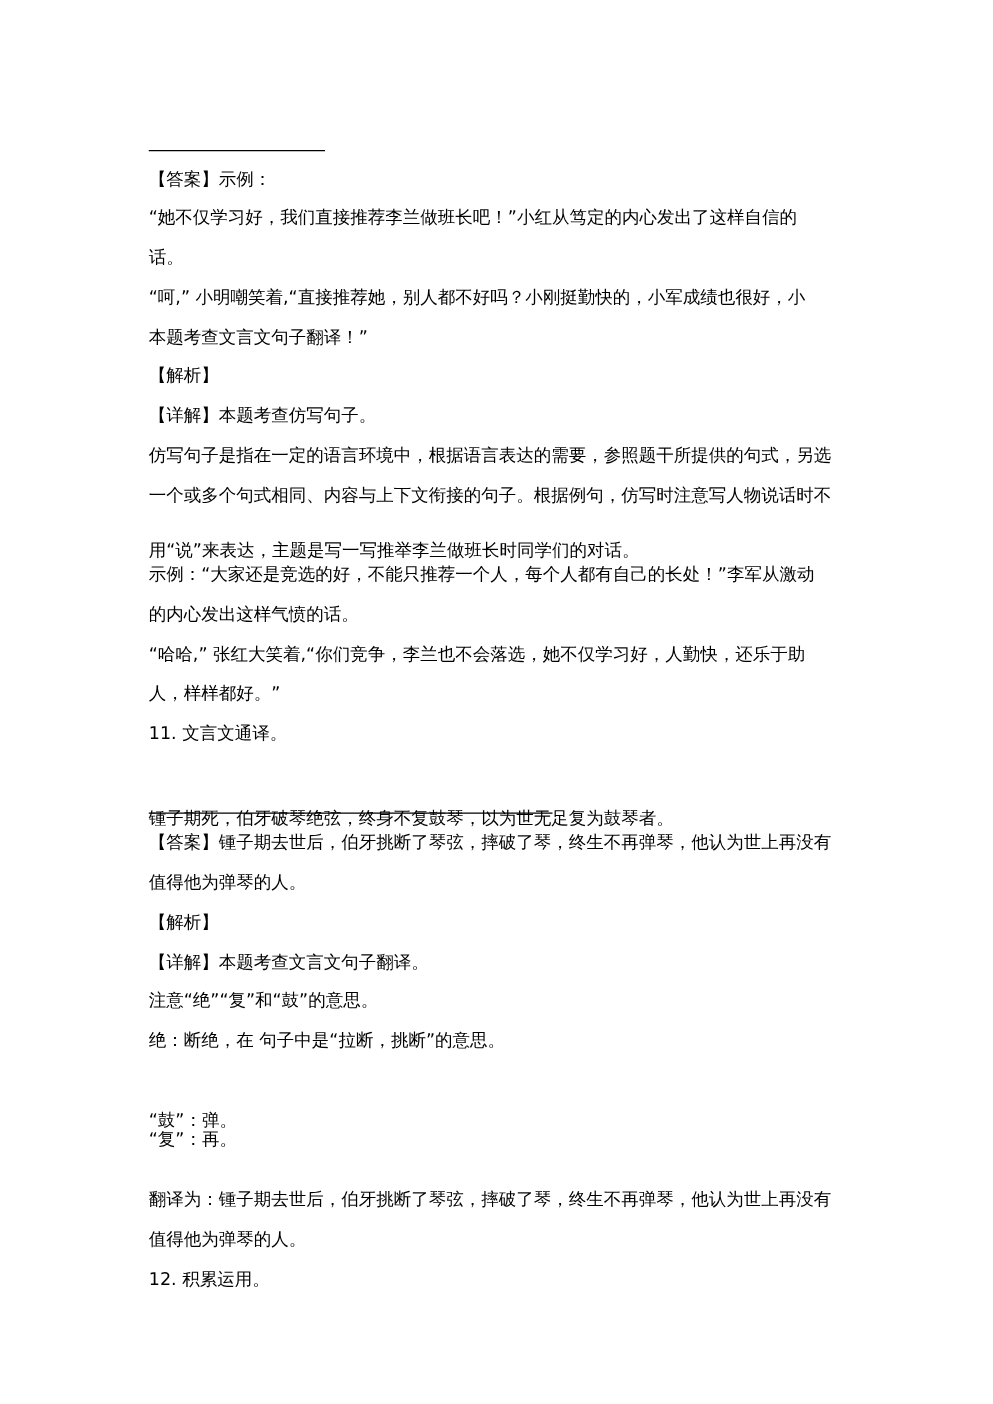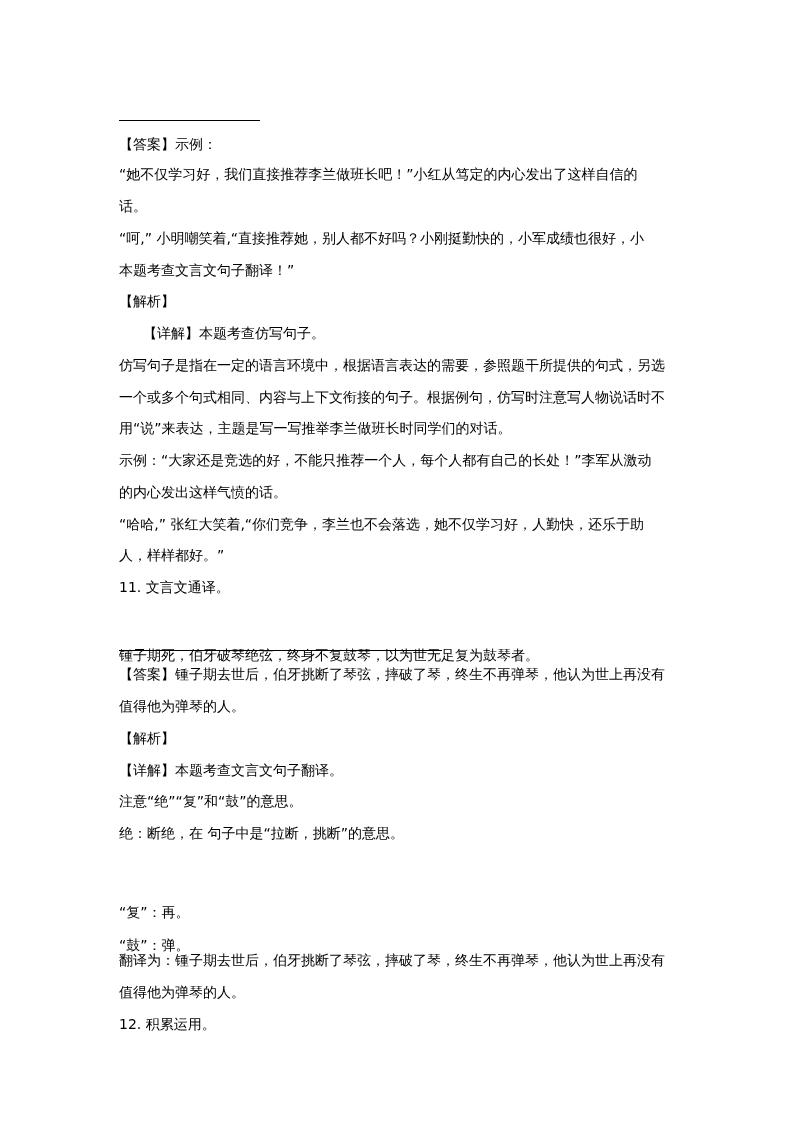--- a/index.html
+++ b/index.html
@@ -16,40 +16,40 @@
 <div class="page">
 
   <div class="rule" style="left:119px; top:120px; width:141px;"></div>
 
   <div class="line" style="top:135px;">【答案】示例：</div>
   <div class="line" style="top:165px;">“她不仅学习好，我们直接推荐李兰做班长吧！”小红从笃定的内心发出了这样自信的</div>
   <div class="line" style="top:197px;">话。</div>
   <div class="line" style="top:229px;">“呵,” 小明嘲笑着,“直接推荐她，别人都不好吗？小刚挺勤快的，小军成绩也很好，小</div>
   <div class="line" style="top:261px;">本题考查文言文句子翻译！”</div>
   <div class="line" style="top:292px;">【解析】</div>
-  <div class="line" style="top:324px;margin-left:24px;">【详解】本题考查仿写句子。</div>
+  <div class="line" style="top:324px;">【详解】本题考查仿写句子。</div>
   <div class="line" style="top:356px;">仿写句子是指在一定的语言环境中，根据语言表达的需要，参照题干所提供的句式，另选</div>
   <div class="line" style="top:388px;">一个或多个句式相同、内容与上下文衔接的句子。根据例句，仿写时注意写人物说话时不</div>
-  <div class="line" style="top:419px;">用“说”来表达，主题是写一写推举李兰做班长时同学们的对话。</div>
+  <div class="line" style="top:432px;">用“说”来表达，主题是写一写推举李兰做班长时同学们的对话。</div>
   <div class="line" style="top:451px;">示例：“大家还是竞选的好，不能只推荐一个人，每个人都有自己的长处！”李军从激动</div>
   <div class="line" style="top:483px;">的内心发出这样气愤的话。</div>
   <div class="line" style="top:515px;">“哈哈,” 张红大笑着,“你们竞争，李兰也不会落选，她不仅学习好，人勤快，还乐于助</div>
   <div class="line" style="top:546px;">人，样样都好。”</div>
 
   <div class="line" style="top:578px;">11. 文言文通译。</div>
   <div class="line" style="top:610px;margin-top:36px;">锺子期死，伯牙破琴绝弦，终身不复鼓琴，以为世无足复为鼓琴者。</div>
 
   <div class="rule" style="left:119px; top:650px; width:323px;"></div>
 
   <div class="line" style="top:665px;">【答案】锺子期去世后，伯牙挑断了琴弦，摔破了琴，终生不再弹琴，他认为世上再没有</div>
   <div class="line" style="top:697px;">值得他为弹琴的人。</div>
   <div class="line" style="top:729px;">【解析】</div>
   <div class="line" style="top:761px;">【详解】本题考查文言文句子翻译。</div>
   <div class="line" style="top:792px;">注意“绝”“复”和“鼓”的意思。</div>
   <div class="line" style="top:824px;">绝：断绝，在 句子中是“拉断，挑断”的意思。</div>
   <div class="line" style="top:903px;text-align:center;">“复”：再。</div>
-  <div class="line" style="top:888px;margin-top:48px;">“鼓”：弹。</div>
+  <div class="line" style="top:888px;">“鼓”：弹。</div>
   <div class="line" style="top:951px;">翻译为：锺子期去世后，伯牙挑断了琴弦，摔破了琴，终生不再弹琴，他认为世上再没有</div>
   <div class="line" style="top:983px;">值得他为弹琴的人。</div>
 
   <div class="line" style="top:1015px;">12. 积累运用。</div>
 
 </div>
 
 </body></html>

